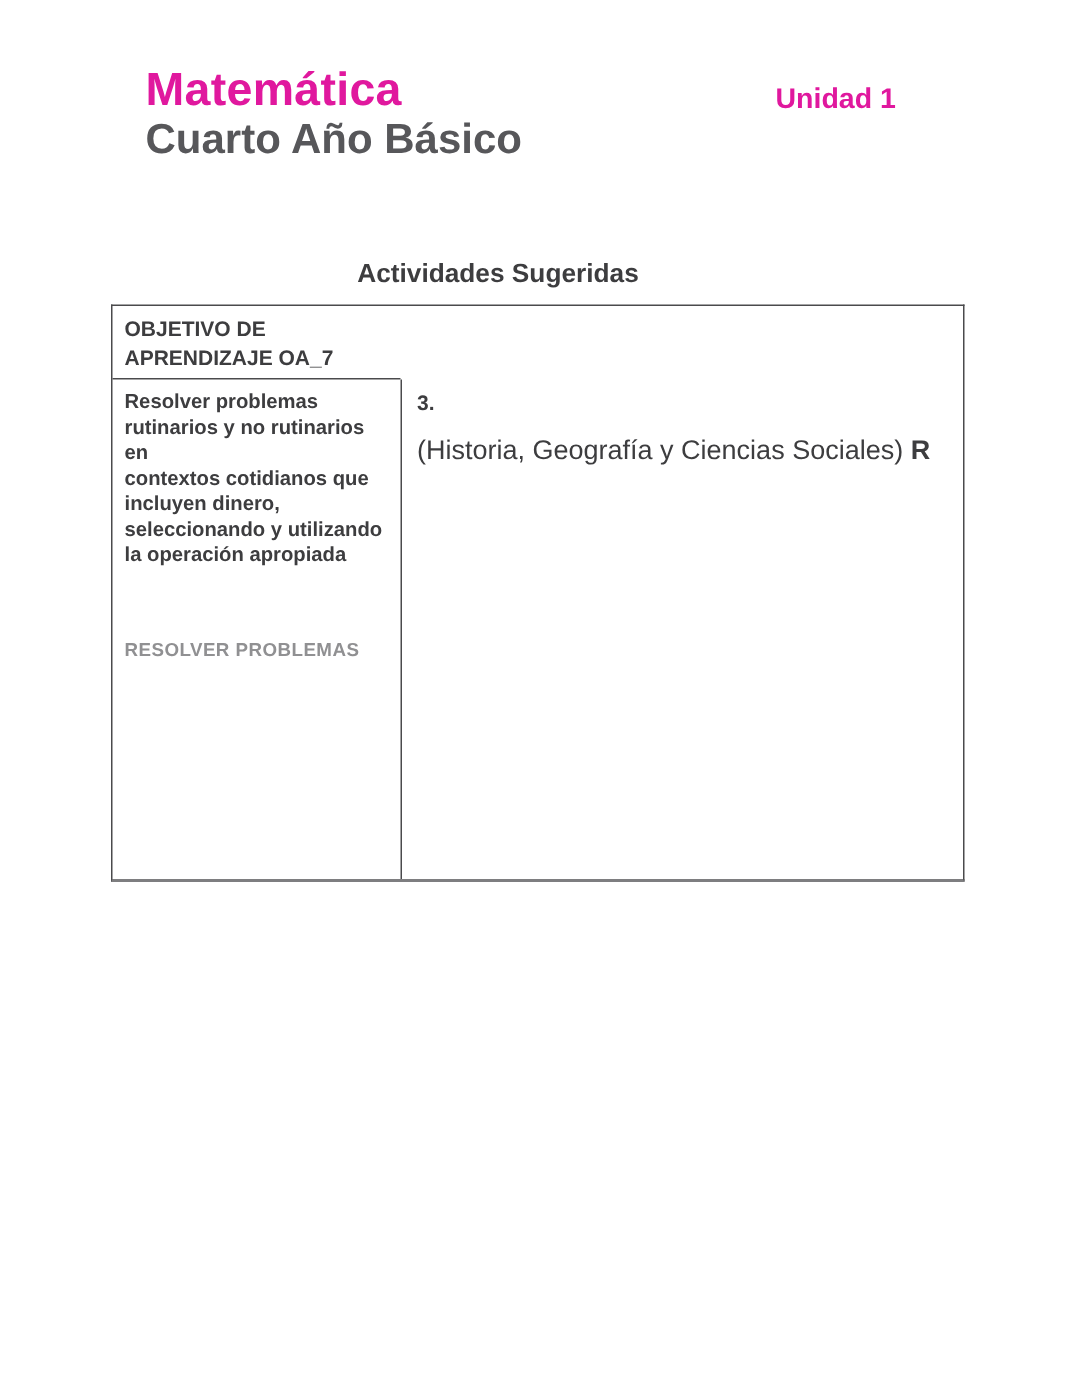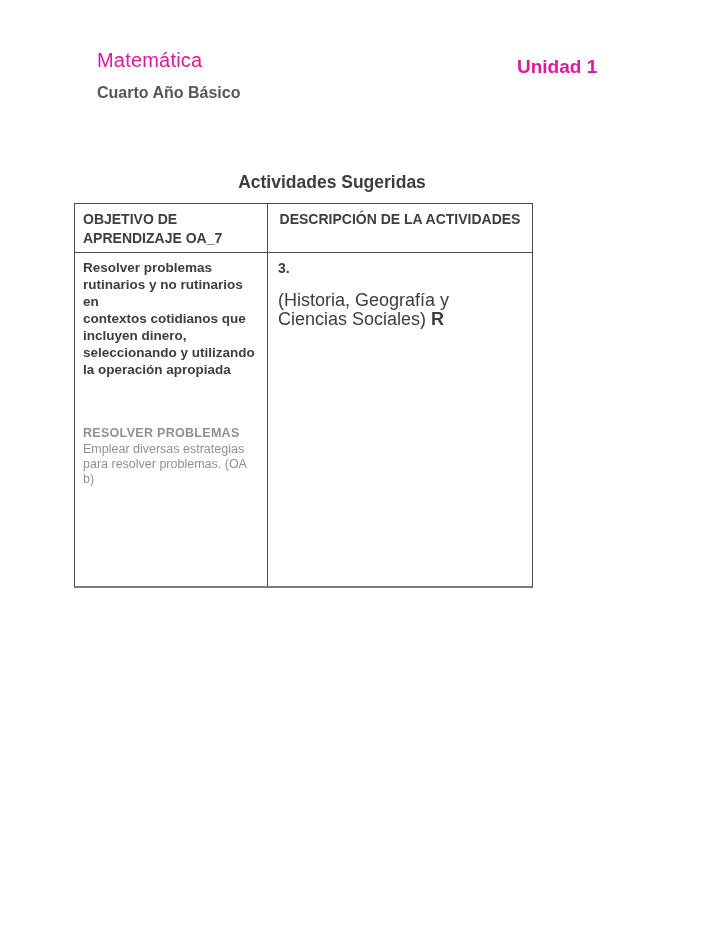--- a/index.html
+++ b/index.html
@@ -9,43 +9,43 @@
     font-family: "Liberation Sans", sans-serif;
     color: var(--text, #3D3D3F);
     position: relative;
     overflow: hidden;
   }
   .page { position: absolute; inset: 0; background: #fff; }
 
   
   .header-left { position: absolute; left: 97px; top: 42px; }
   .subject-title {
-    font-size: 20px; font-weight: normal; line-height: 36px;
+    font-size: 31px; font-weight: bold; line-height: 36px;
     color: var(--accent, #E0189E); letter-spacing: 0.2px;
   }
   .grade-subtitle {
-    font-size: 16px; font-weight: bold; line-height: 28px;
+    font-size: 28px; font-weight: bold; line-height: 28px;
     color: var(--subtitle, #57575A); margin-top: 1px;
   }
   .header-right { position: absolute; left: 517px; top: 50px; }
   .unit-label, .oa-label {
     font-size: 19px; font-weight: bold; line-height: 34px;
     color: var(--accent, #E0189E);
   }
 
   
   .section-title {
     position: absolute; left: 0; top: 172px; width: 664px;
     text-align: center; font-size: 17.5px; font-weight: bold;
     color: var(--text, #3D3D3F); margin: 0;
   }
 
   
   .tbl {
-    position: absolute; left: 74px; top: 203px; width: 459px;
+    position: absolute; left: 74px; top: 203px; width: 569px;
     border: 1.5px solid var(--border, #4A4A4C);
     border-bottom: 2px solid var(--border-bottom, #7E7E80);
     box-sizing: border-box; background: #fff;
   }
   .row { display: grid; grid-template-columns: 192px 1fr; }
   .cell { box-sizing: border-box; }
   .cell + .cell { border-left: 1.5px solid var(--border, #4A4A4C); }
   .row-header .cell { border-bottom: 1.5px solid var(--border, #4A4A4C); height: 49px; }
   .row-body .cell { height: 333px; }
 
@@ -89,34 +89,31 @@
   <div class="header-right">
     <div class="unit-label">Unidad 1</div>
   </div>
 
   <h2 class="section-title">Actividades Sugeridas</h2>
 
   <div class="tbl">
     <div class="row row-header">
       <div class="cell head-objective">OBJETIVO DE
 APRENDIZAJE OA_7</div>
-      <div class="cell head-description">DESCRIPCIÓN DE LA ACTIVIDADES</div>
     </div>
     <div class="row row-body">
       <div class="cell body-objective">
         <p class="objective-text">Resolver problemas
 rutinarios y no rutinarios en
 contextos cotidianos que
 incluyen dinero,
 seleccionando y utilizando
 la operación apropiada</p>
         <div class="skill-block">
           <div class="skill-title">RESOLVER PROBLEMAS</div>
-          <div class="skill-text">Emplear diversas  estrategias
-para resolver problemas. (OA b)</div>
         </div>
       </div>
       <div class="cell body-activity">
         <div class="activity-number">3.</div>
         <p class="activity-ref"><span>(Historia, Geografía y Ciencias Sociales)</span> <span class="ref-mark">R</span></p>
       </div>
     </div>
   </div>
 
 </div>

